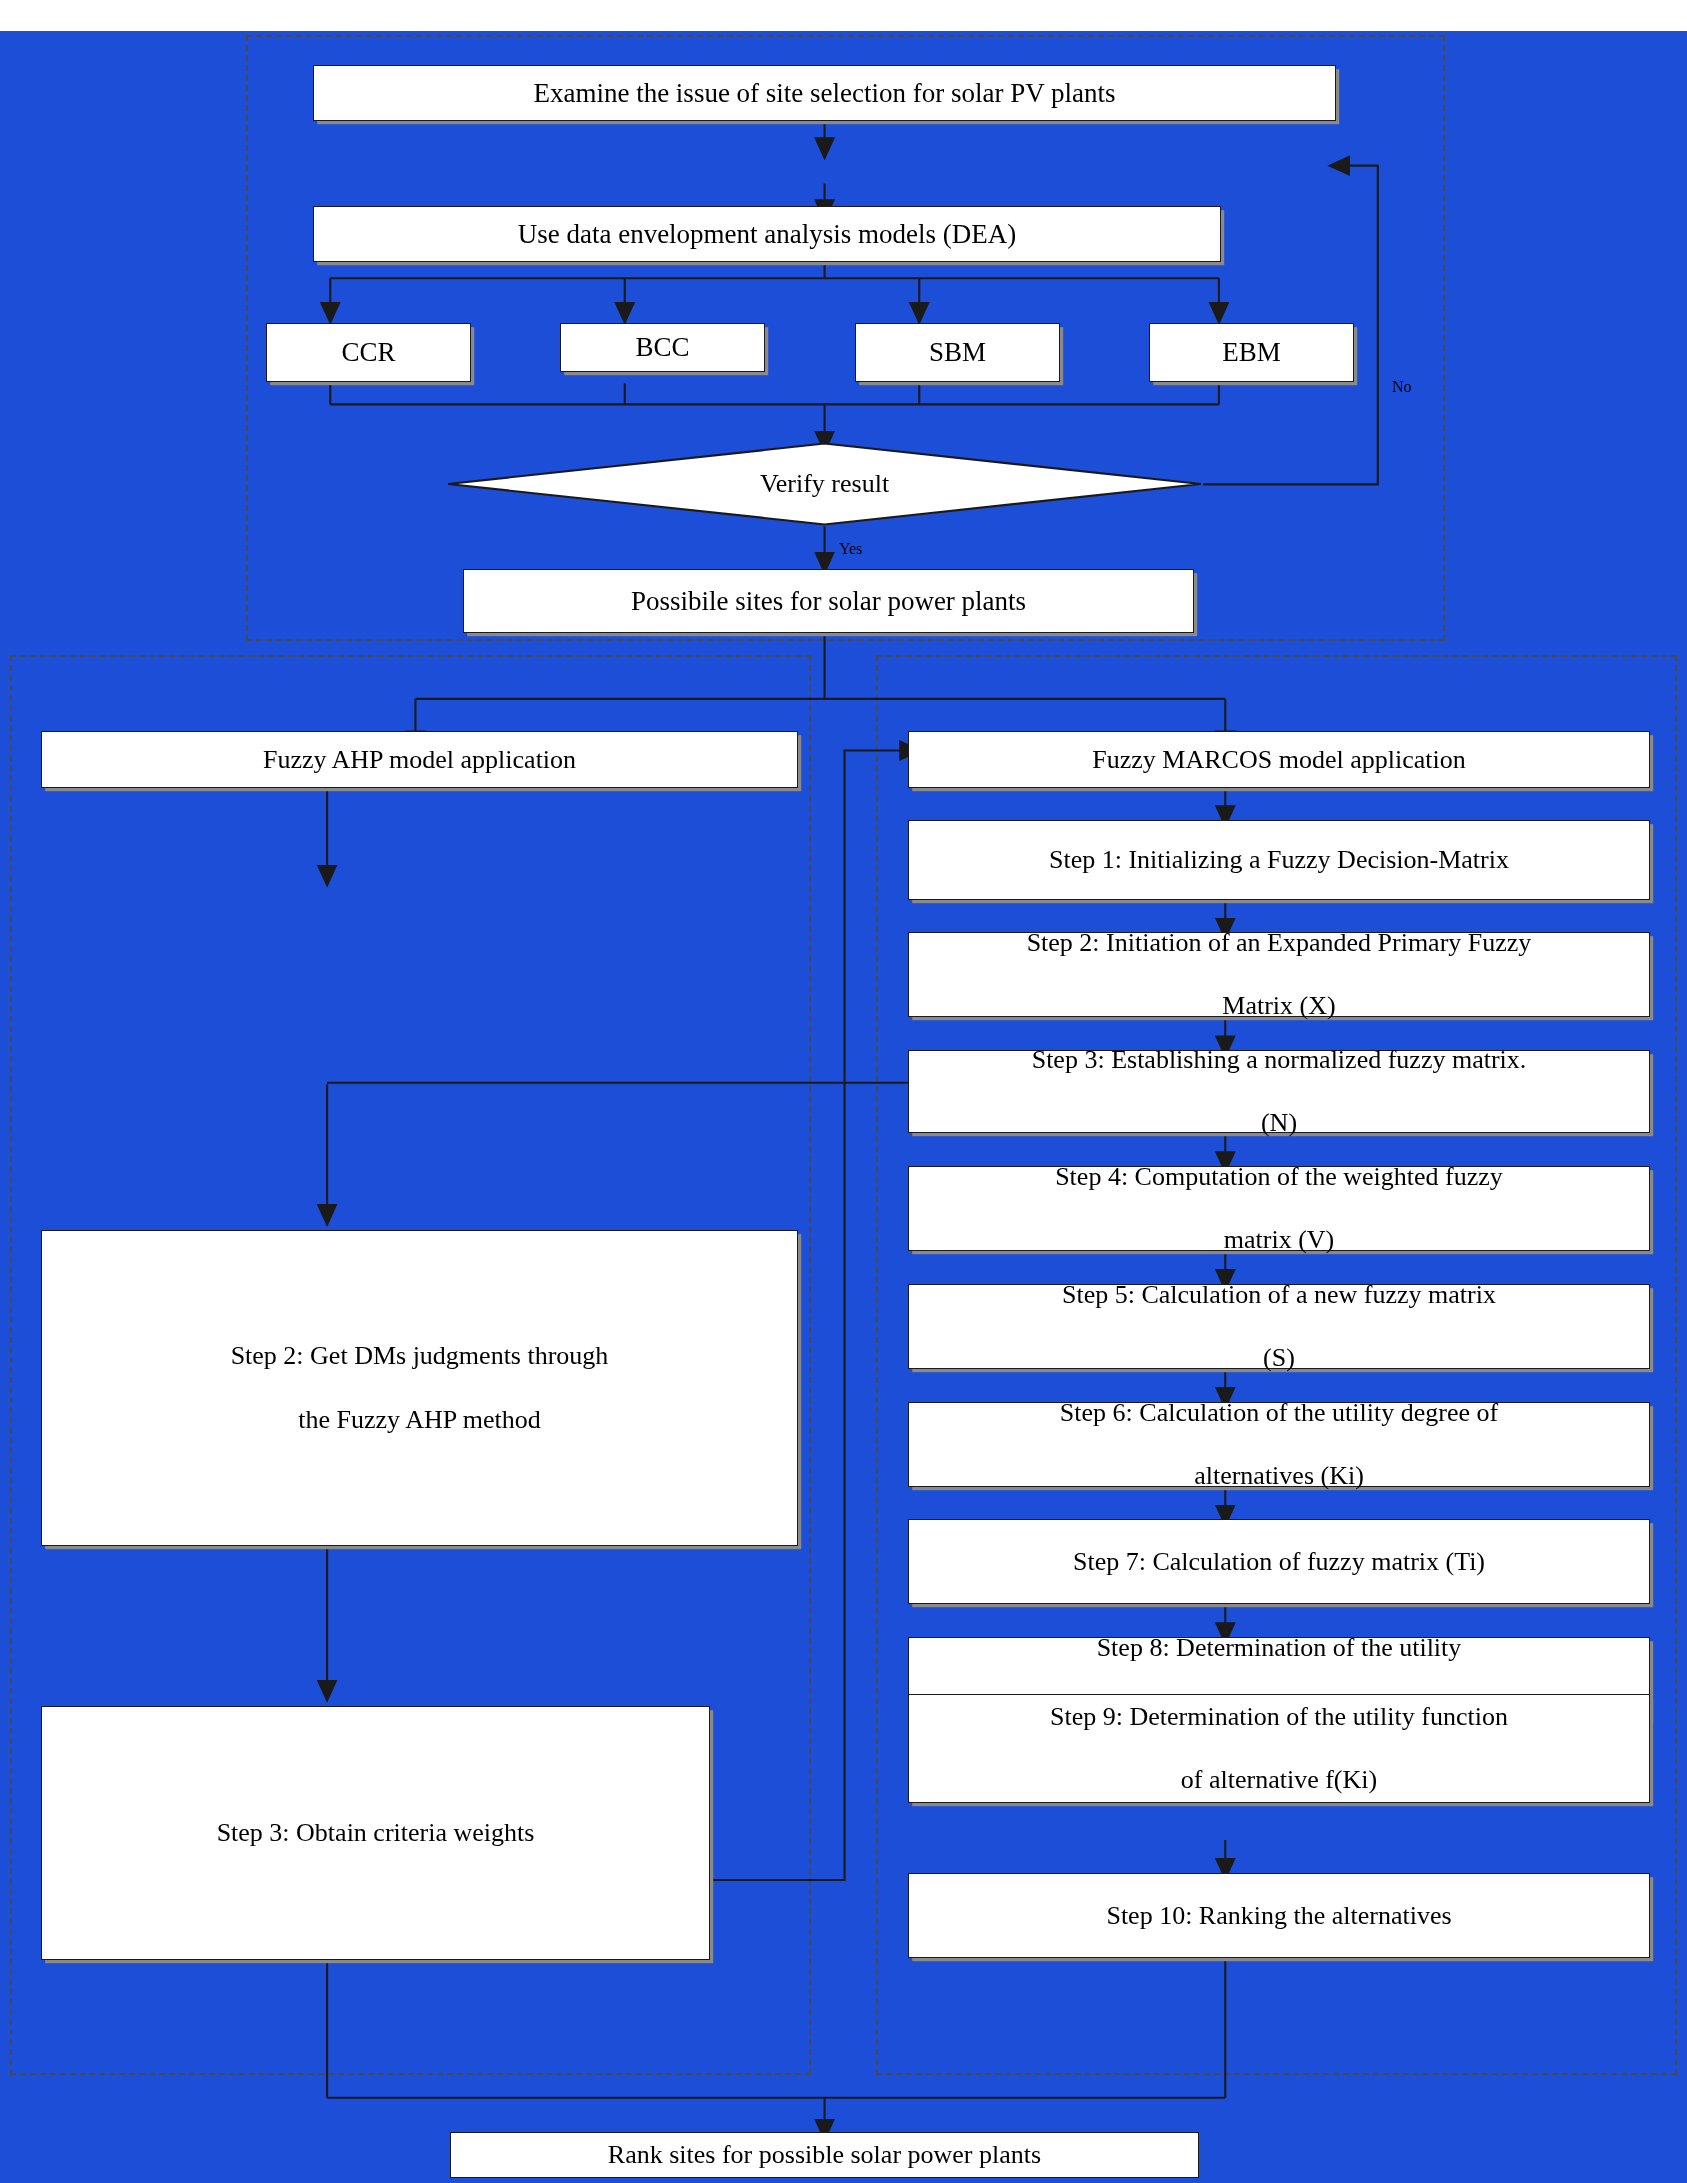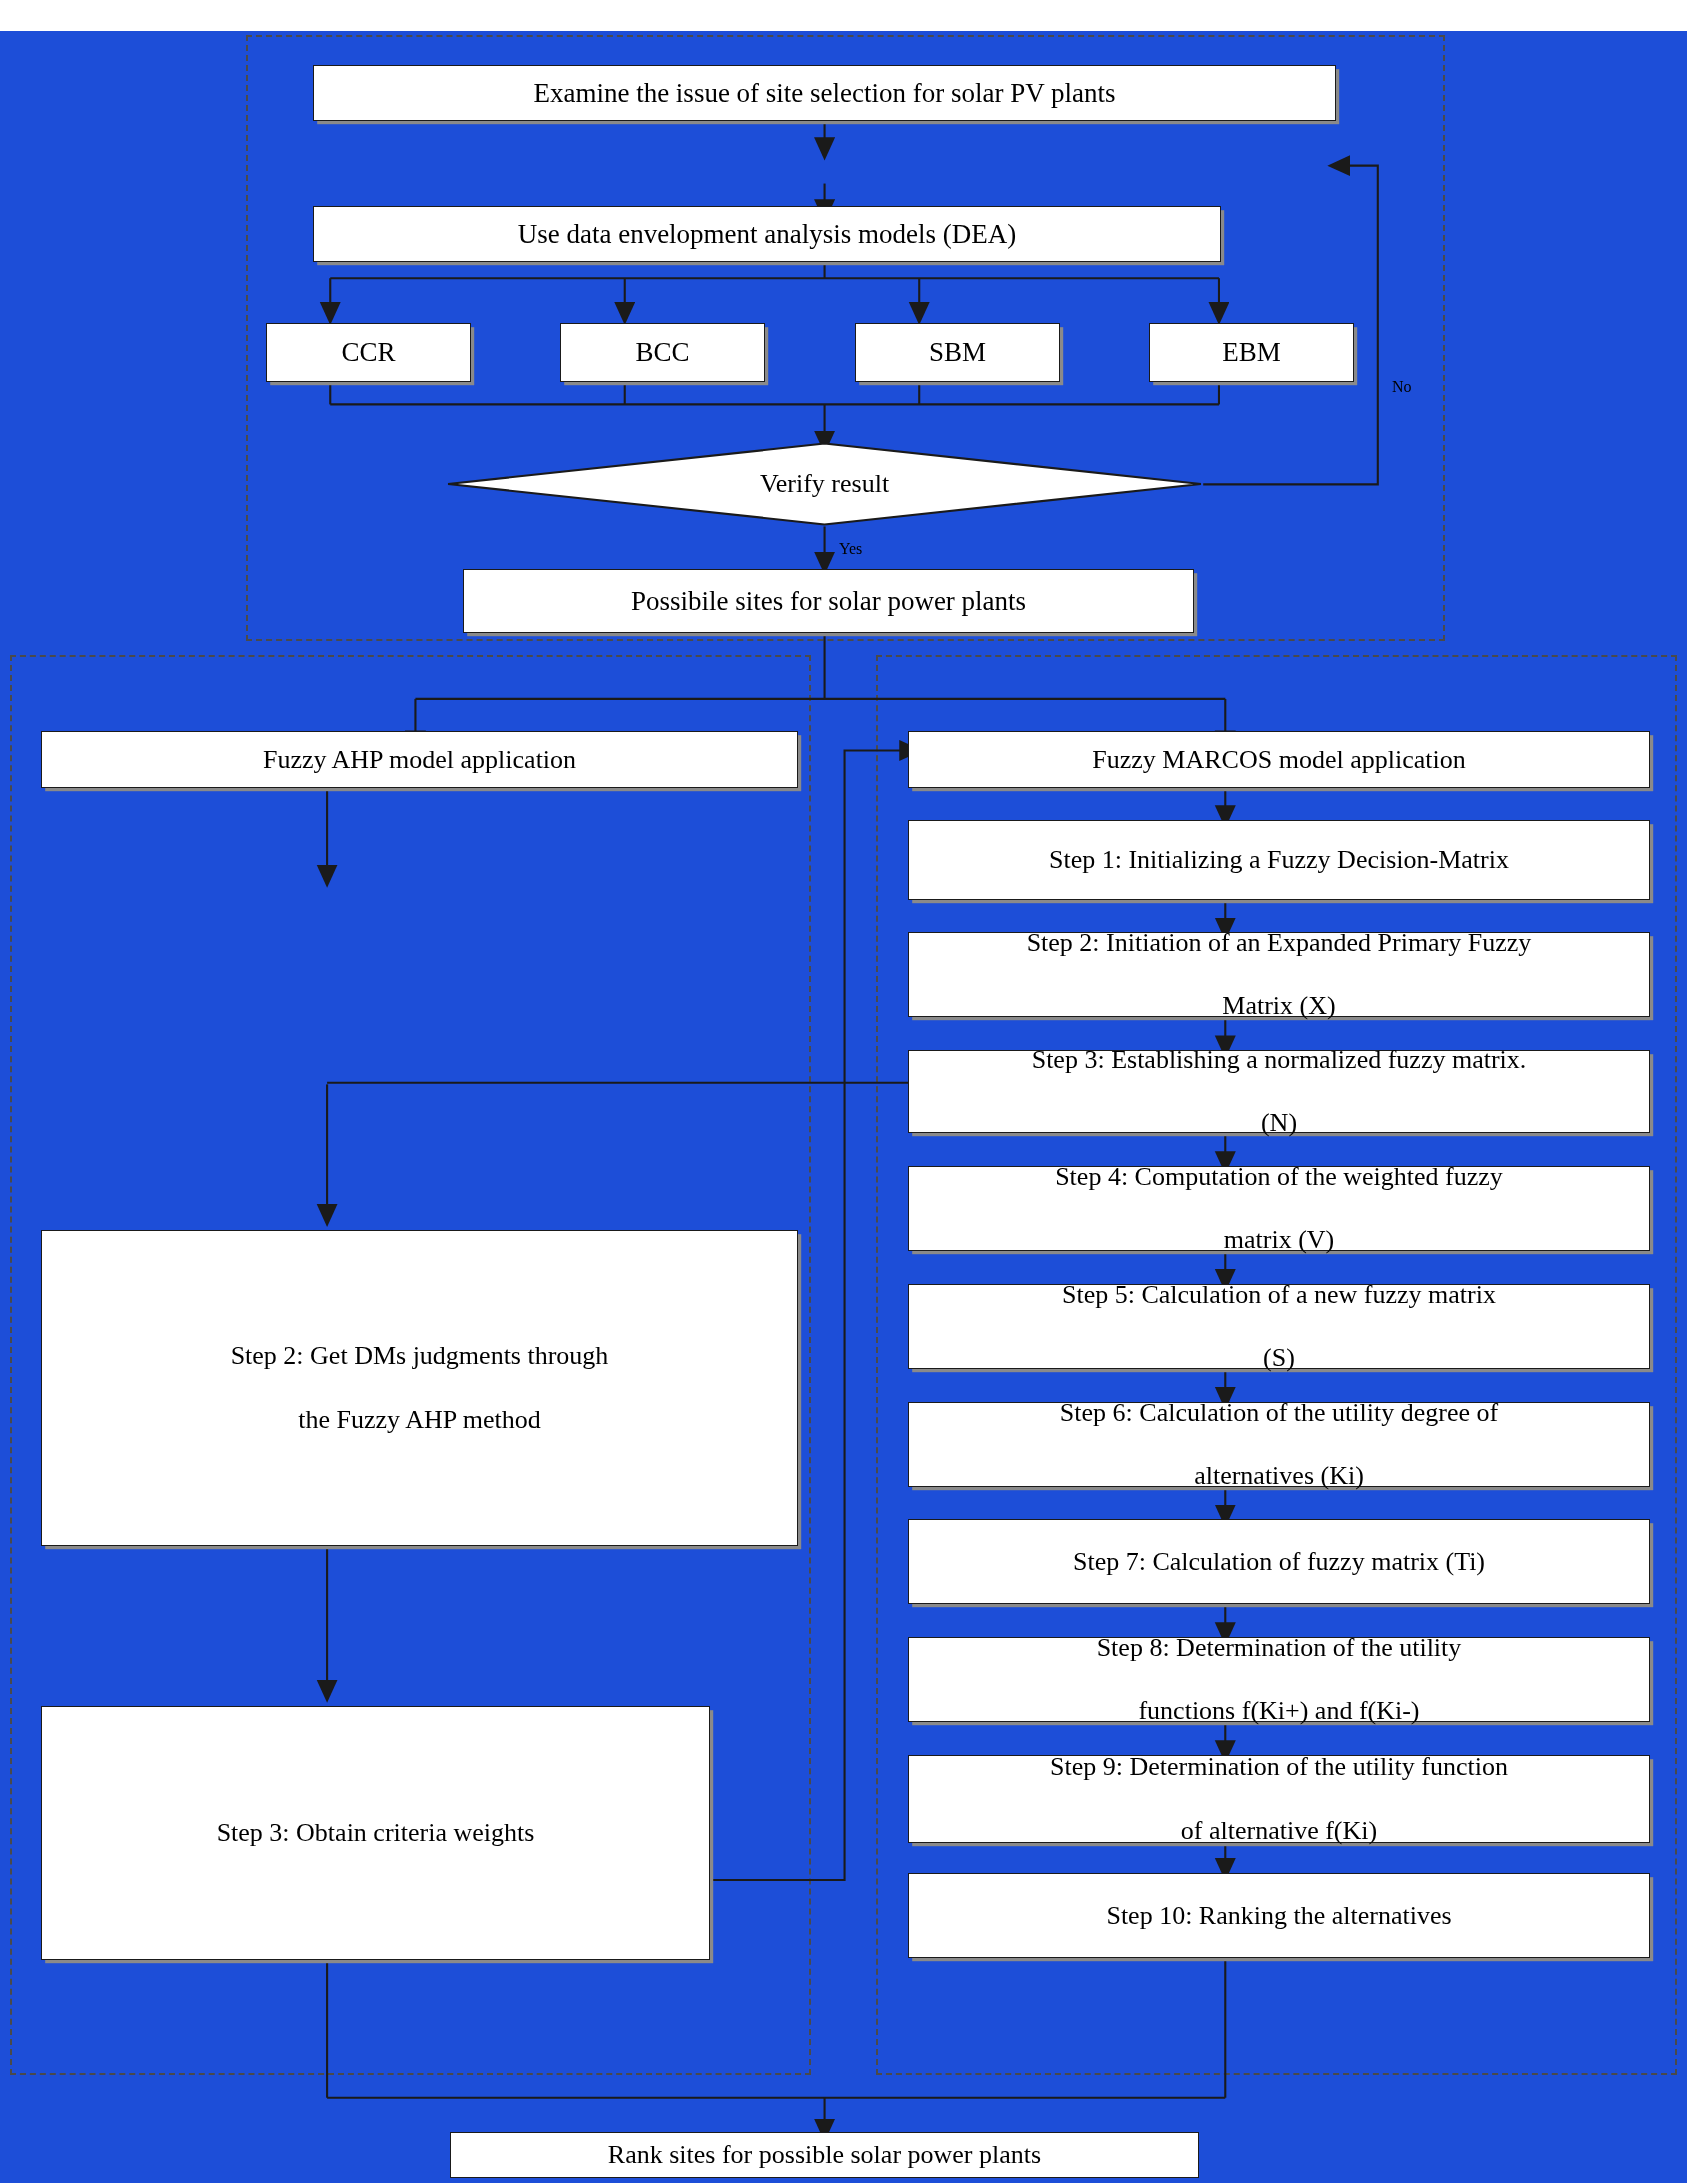--- a/index.html
+++ b/index.html
@@ -109,21 +109,21 @@
   </div>
 
 
   <div class="bx f1" style="left:313px;top:175px;width:908px;height:56px;">
     <span>Use data envelopment analysis models (DEA)</span>
   </div>
 
   <div class="bx f1" style="left:266px;top:292px;width:205px;height:59px;">
     <span>CCR</span>
   </div>
-  <div class="bx f1" style="left:560px;top:292px;width:205px;height:59px;">
+  <div class="bx f1" style="left:560px;top:292px;width:205px;height:49px;">
     <span>BCC</span>
   </div>
   <div class="bx f1" style="left:855px;top:292px;width:205px;height:59px;">
     <span>SBM</span>
   </div>
   <div class="bx f1" style="left:1149px;top:292px;width:205px;height:59px;">
     <span>EBM</span>
   </div>
 
   <div class="dia" style="left:446px;top:411px;width:757px;height:84px;">
@@ -203,21 +203,21 @@
     <span>Step 7: Calculation of fuzzy matrix (Ti)</span>
   </div>
 
   <div class="bx f2" style="left:908px;top:1606px;width:742px;height:85px;">
     <span>
       <span>Step 8: Determination of the utility</span><br>
       <span>functions f(Ki+) and f(Ki-)</span>
     </span>
   </div>
 
-  <div class="bx f2" style="left:908px;top:1724px;width:742px;height:88px;">
+  <div class="bx f2" style="left:908px;top:1663px;width:742px;height:109px;">
     <span>
       <span>Step 9: Determination of the utility function</span><br>
       <span>of alternative f(Ki)</span>
     </span>
   </div>
 
   <div class="bx f2" style="left:908px;top:1842px;width:742px;height:85px;">
     <span>Step 10: Ranking the alternatives</span>
   </div>
 

